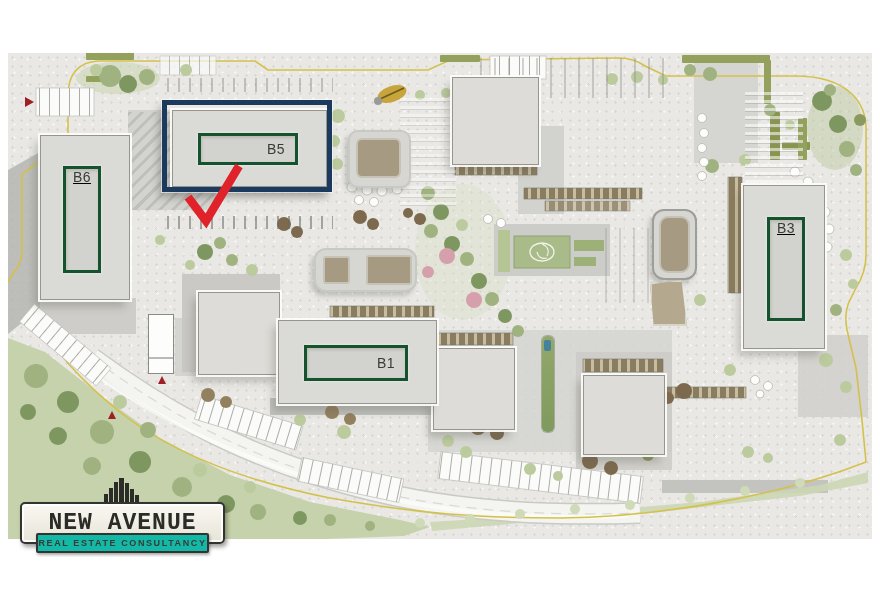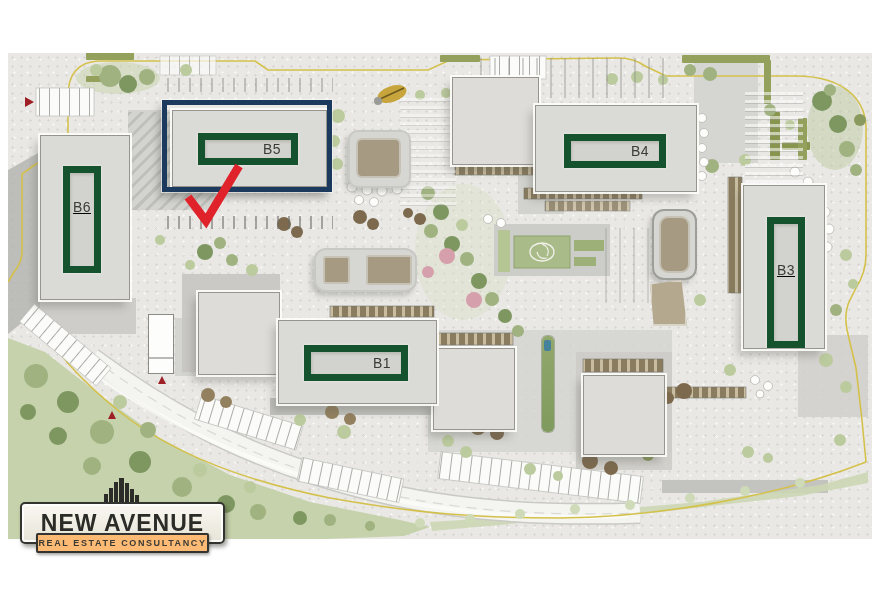--- a/index.html
+++ b/index.html
@@ -6,25 +6,25 @@
   #stage{position:relative;width:880px;height:600px;background:#fff;overflow:hidden;
          font-family:"Liberation Sans",sans-serif;}
   .abs{position:absolute;}
   .base{left:8px;top:53px;width:864px;height:486px;background-color:#e9e8e5;
         background-image:radial-gradient(rgba(125,125,120,.14) 1px,transparent 1.2px),
                          radial-gradient(rgba(255,255,255,.55) 1px,transparent 1.2px);
         background-size:9px 9px,13px 13px;}
   .bld{position:absolute;background:#dadad6;border:1px solid #96968f;
        box-shadow:0 0 0 2px rgba(253,253,251,.92), -5px 7px 8px rgba(95,95,88,.32);}
   .sq{background:#dddcd8;}
-  .roof{position:absolute;background:#d2d2ce;border:7px solid #14532d;
+  .roof{position:absolute;background:#d2d2ce;border:3px solid #14532d;
         box-shadow:0 0 3px rgba(255,255,255,.6), inset 1px 2px 3px rgba(125,125,120,.28);
         display:flex;}
   .roof.h{align-items:center;justify-content:flex-end;padding-right:10px;box-sizing:border-box;}
-  .roof.v{align-items:center;justify-content:center;padding-bottom:26px;box-sizing:border-box;text-decoration:underline;}
+  .roof.v{align-items:flex-start;justify-content:center;padding-bottom:26px;box-sizing:border-box;text-decoration:underline;}
   .lbl{font-size:14px;color:#3a3a37;letter-spacing:.4px;}
   .pav{position:absolute;background:#d6d6d2;border:2px solid #c8c8c4;border-radius:10px;
        box-shadow:-3px 4px 5px rgba(95,95,88,.3);}
   .tan{position:absolute;background:#a79a82;border:2px solid #c6c2b6;border-radius:6px;}
   .mask{position:absolute;background:#fff;}
   .tex{position:absolute;pointer-events:none;}
   
   .t-steps{background:repeating-linear-gradient(180deg,rgba(255,255,255,.55) 0 3px,rgba(150,150,145,.38) 3px 4px,transparent 4px 8px);}
   .t-vlines{background:repeating-linear-gradient(90deg,rgba(140,140,135,.38) 0 2px,transparent 2px 14px);}
   .t-diag{background:repeating-linear-gradient(135deg,rgba(150,150,145,.32) 0 3px,transparent 3px 9px);}
@@ -37,23 +37,23 @@
   .gate:after{content:"";position:absolute;left:0;right:0;top:42px;height:2px;background:#b9b9b5;}
   .gstrip{left:542px;top:336px;width:12px;height:96px;border-radius:5px;
           background:linear-gradient(180deg,#93a86c,#7f9a5e);box-shadow:0 0 0 1px rgba(120,130,95,.5);}
   .gdot{position:absolute;left:2px;top:4px;width:7px;height:11px;background:#44829b;border-radius:2px;}
   
   #logo{left:20px;top:476px;width:205px;height:80px;}
   #logo .plaque{position:absolute;left:0;top:26px;width:201px;height:38px;border:2px solid #33332f;border-radius:5px;
         background:linear-gradient(180deg,#faf8f1,#e7e4d8);
         box-shadow:inset 0 0 0 2px rgba(255,255,255,.85), 2px 3px 4px rgba(40,40,35,.45);
         display:flex;align-items:center;justify-content:center;}
-  #logo .brand{font-family:Liberation Sans, sans-serif;font-weight:700;font-size:23px;letter-spacing:1px;color:#2b2b27;}
+  #logo .brand{font-family:Liberation Mono, monospace;font-weight:700;font-size:23px;letter-spacing:1px;color:#2b2b27;}
   #logo .tagbar{position:absolute;left:16px;top:57px;width:169px;height:16px;border:2px solid #33332f;border-radius:2px;
-        background:#fdba74;display:flex;align-items:center;justify-content:center;
+        background:#14b8a6;display:flex;align-items:center;justify-content:center;
         box-shadow:1px 2px 3px rgba(40,40,35,.4);}
   #logo .tagline{font-size:9px;font-weight:bold;letter-spacing:1.6px;color:#3a3a35;white-space:nowrap;}
 </style>
 </head>
 <body>
 
 <div id="stage">
 
   <div class="abs base"></div>
 
@@ -312,28 +312,23 @@
       <span class="lbl">B6</span>
     </div>
   </div>
 
   <div class="bld" style="left:172px;top:110px;width:153px;height:75px">
     <div class="roof h" style="left:25px;top:22px;width:100px;height:32px">
       <span class="lbl">B5</span>
     </div>
   </div>
 
-  <div class="bld" style="left:535px;top:105px;width:160px;height:85px">
-    <div class="roof h" style="left:28px;top:28px;width:102px;height:34px">
-      <span class="lbl">B4</span>
-    </div>
-  </div>
 
   <div class="bld" style="left:743px;top:185px;width:80px;height:162px">
-    <div class="roof v" style="left:23px;top:31px;width:38px;height:131px">
+    <div class="roof v" style="left:23px;top:31px;width:38px;height:104px">
       <span class="lbl">B3</span>
     </div>
   </div>
 
   <div class="bld" style="left:278px;top:320px;width:157px;height:82px">
     <div class="roof h" style="left:25px;top:24px;width:104px;height:36px">
       <span class="lbl">B1</span>
     </div>
   </div>
 

